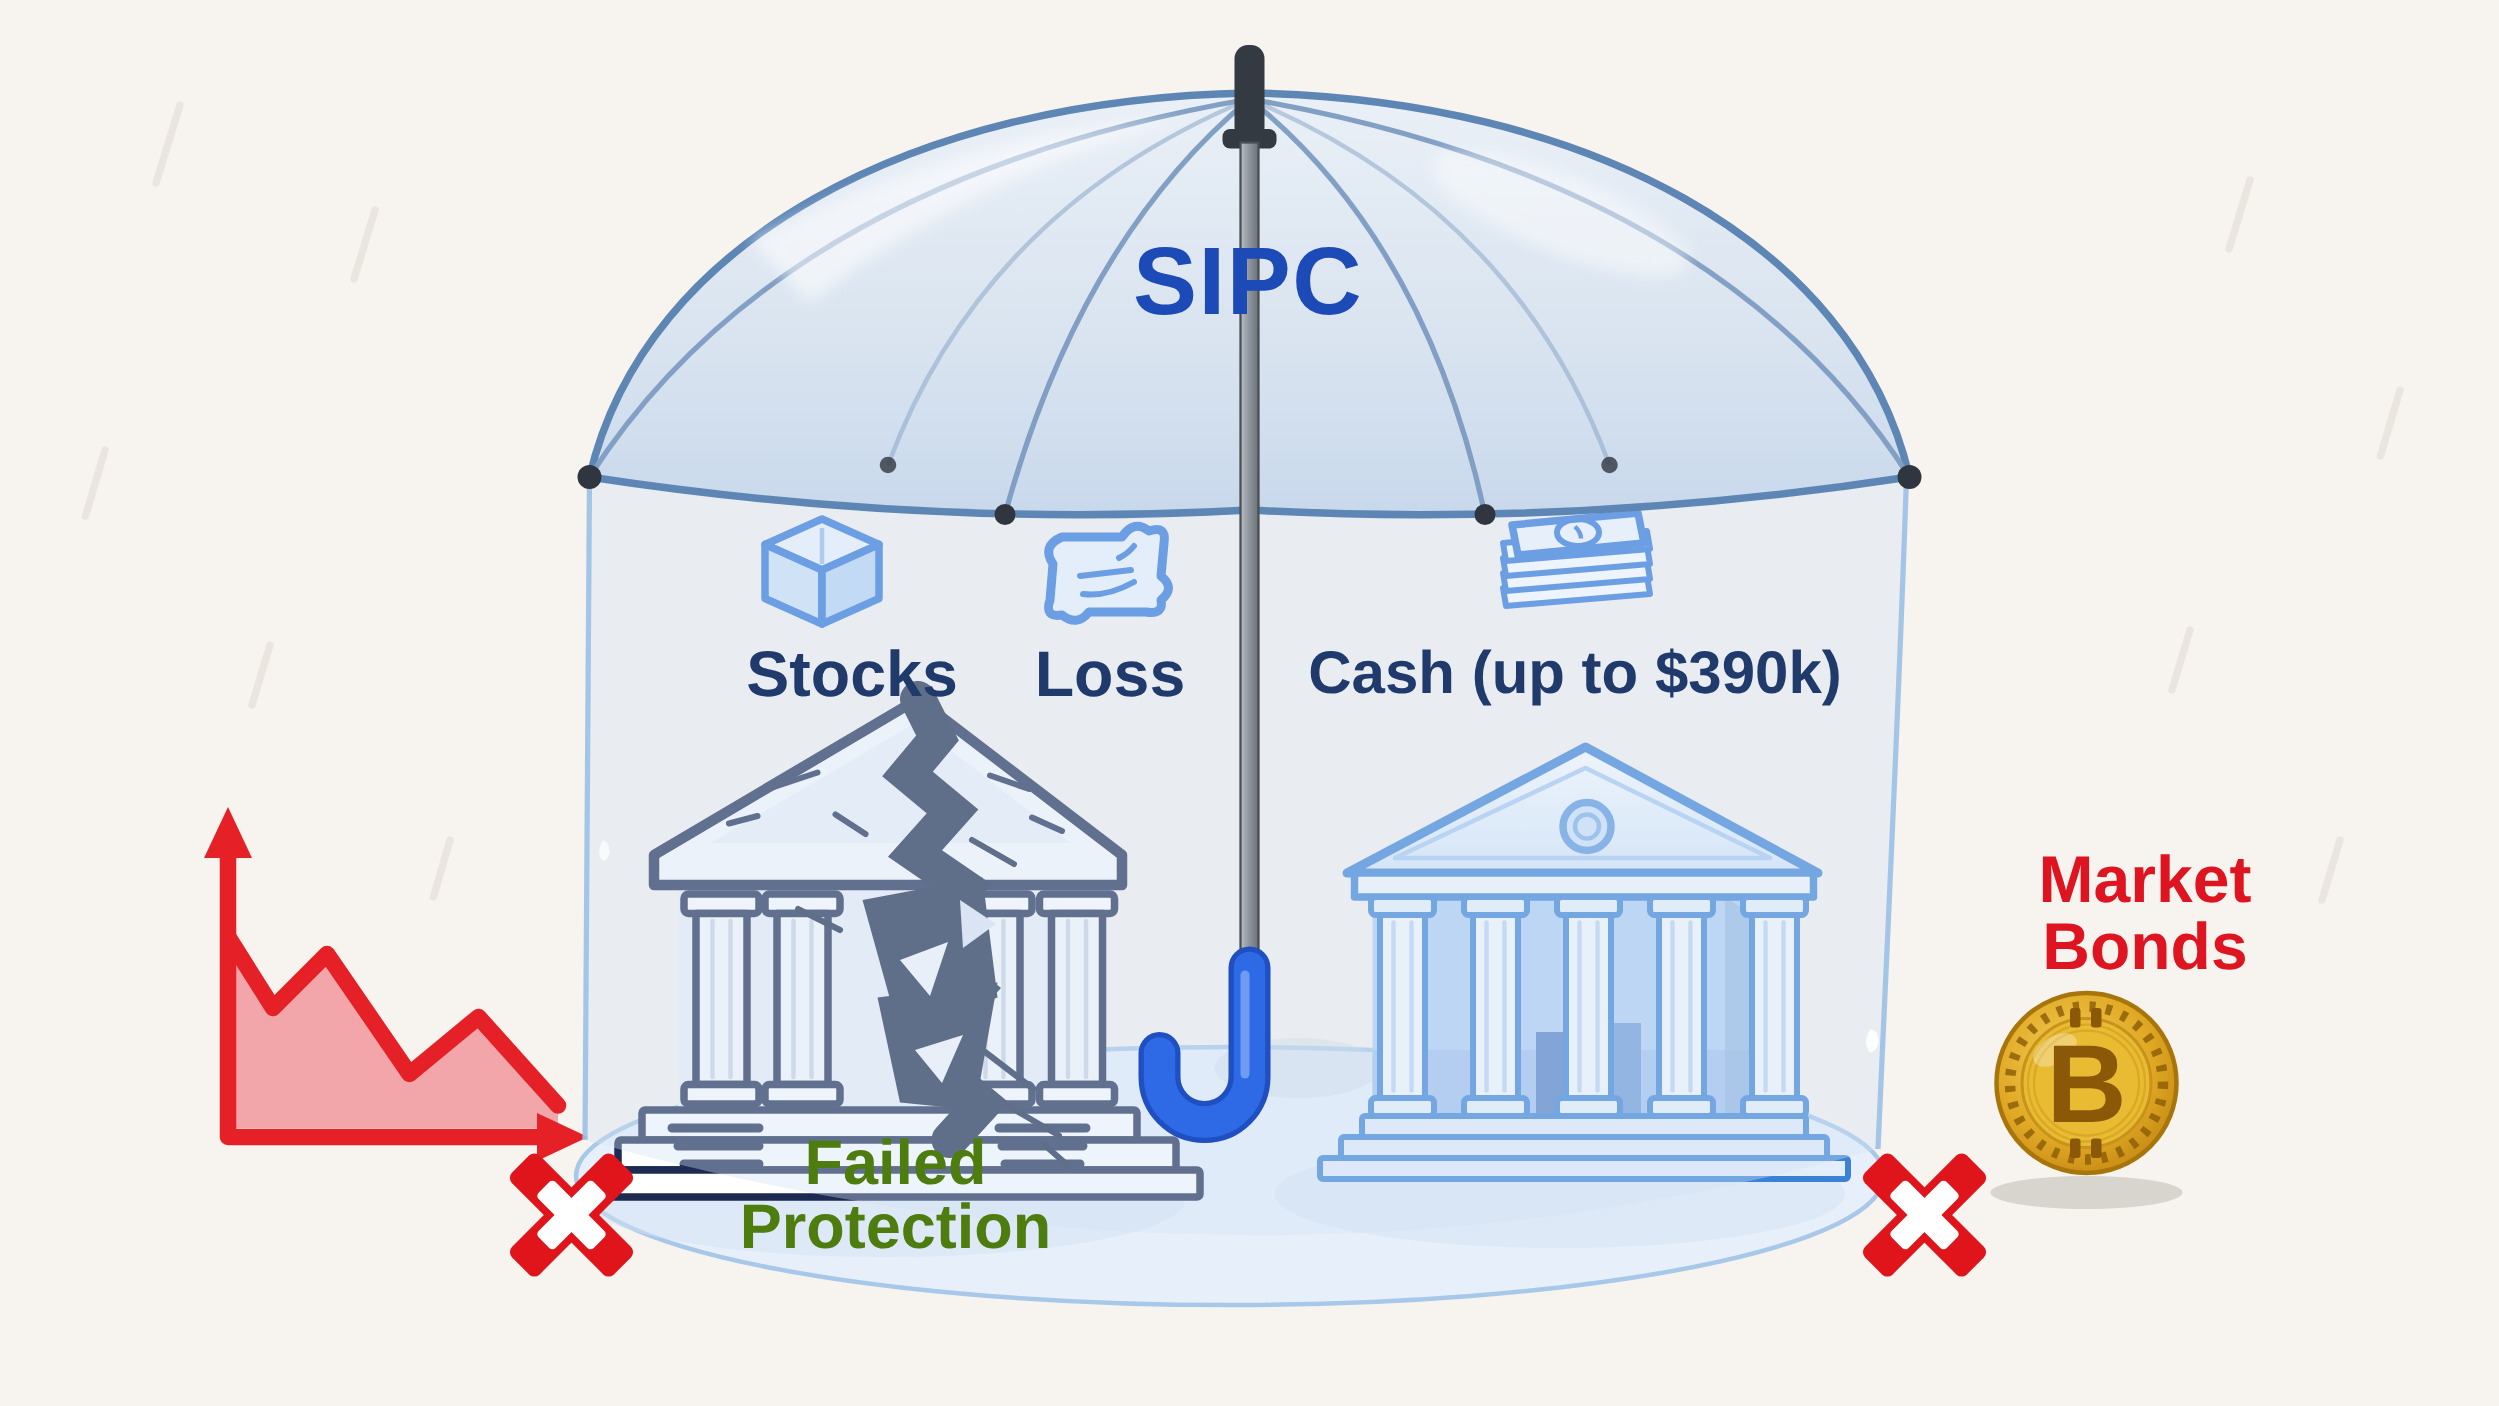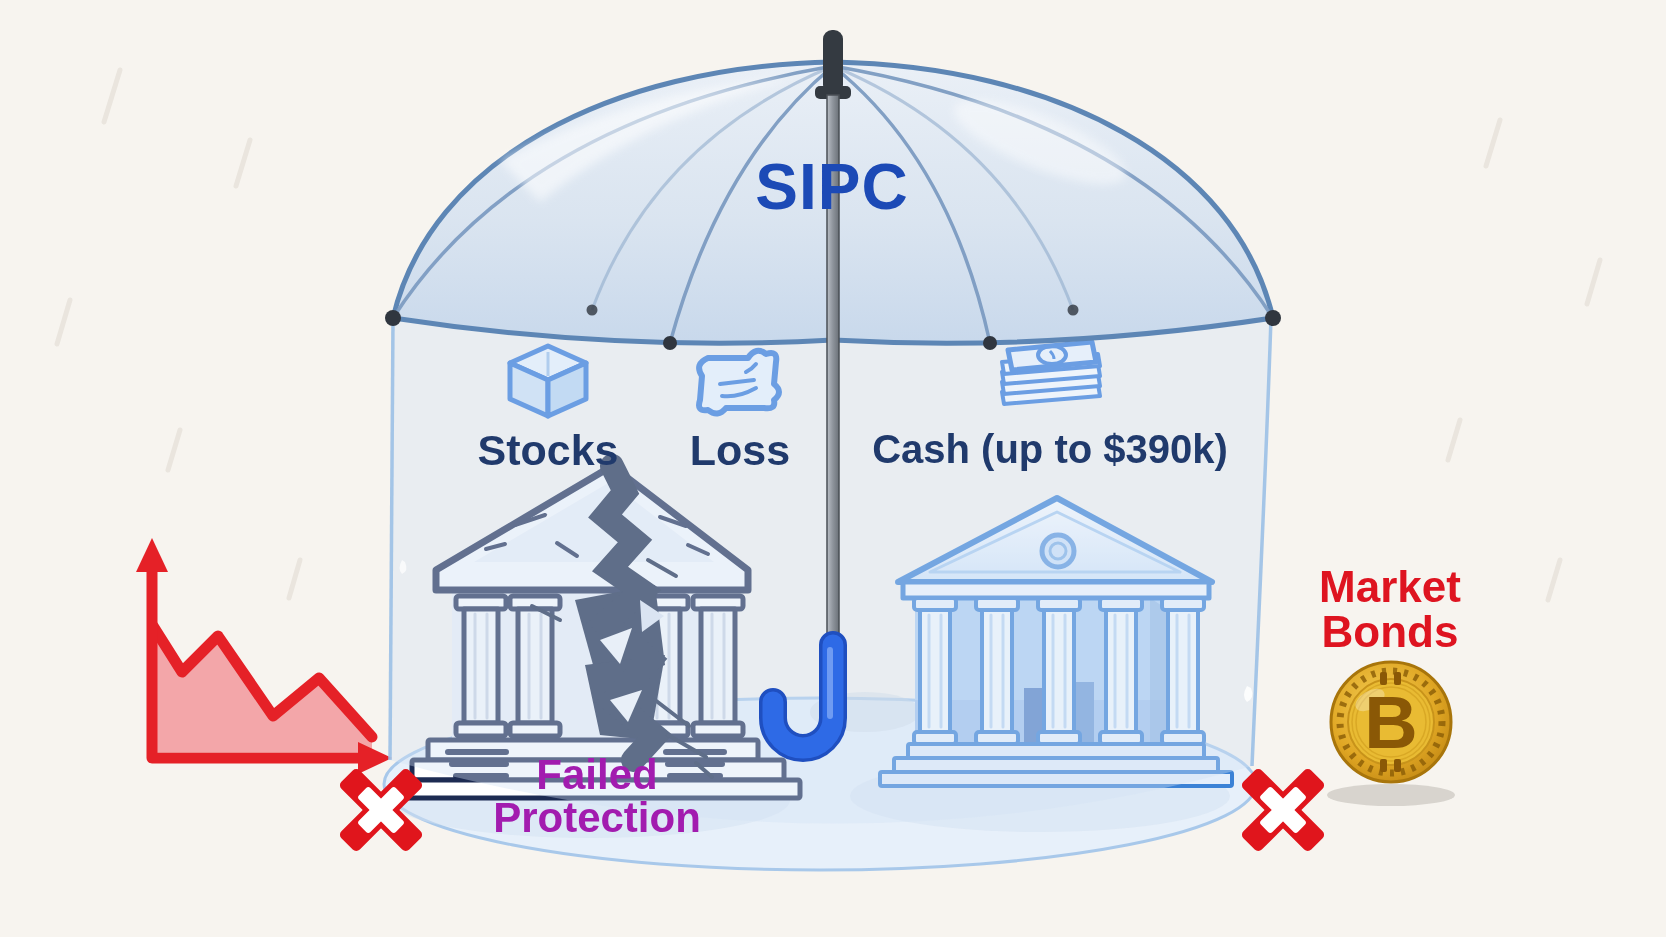--- a/index.html
+++ b/index.html
@@ -3,25 +3,25 @@
 <meta charset="utf-8">
 <style>
   html,body{margin:0;padding:0;background:#f7f4ef;}
   .canvas{position:relative;width:1666px;height:937px;background:#f7f4ef;overflow:hidden;
           font-family:"Liberation Sans",sans-serif;}
   svg{position:absolute;left:0;top:0;}
   .t{position:absolute;transform:translateX(-50%);text-align:center;font-weight:700;white-space:nowrap;}
   .t span{display:block;}
   .title{left:832px;top:132px;font-size:64px;line-height:65px;color:#1c4ab6;letter-spacing:1px;margin-top:23px;}
   .lbl{color:#203a6c;}
-  .stocks{left:548px;top:426px;font-size:43px;}
+  .stocks{left:568px;top:426px;font-size:43px;}
   .bonds{left:740px;top:426px;font-size:43px;}
   .cash{left:1050px;top:427px;font-size:40px;}
-  .failed{left:597px;top:753px;font-size:42px;line-height:43px;color:#a21caf;}
-  .mloss{left:1390px;top:564px;font-size:44px;line-height:45px;color:#de1420;}
+  .failed{left:597px;top:753px;font-size:42px;line-height:43px;color:#4d7c0f;}
+  .mloss{left:1430px;top:564px;font-size:44px;line-height:45px;color:#de1420;}
 </style>
 </head>
 <body>
 
 <div class="canvas">
 
 <svg width="1666" height="937" viewBox="0 0 1666 937">
   <defs>
     <linearGradient id="canopyGrad" x1="0" y1="0" x2="0" y2="1">
       <stop offset="0" stop-color="#e4eefb" stop-opacity="0.65"></stop>

